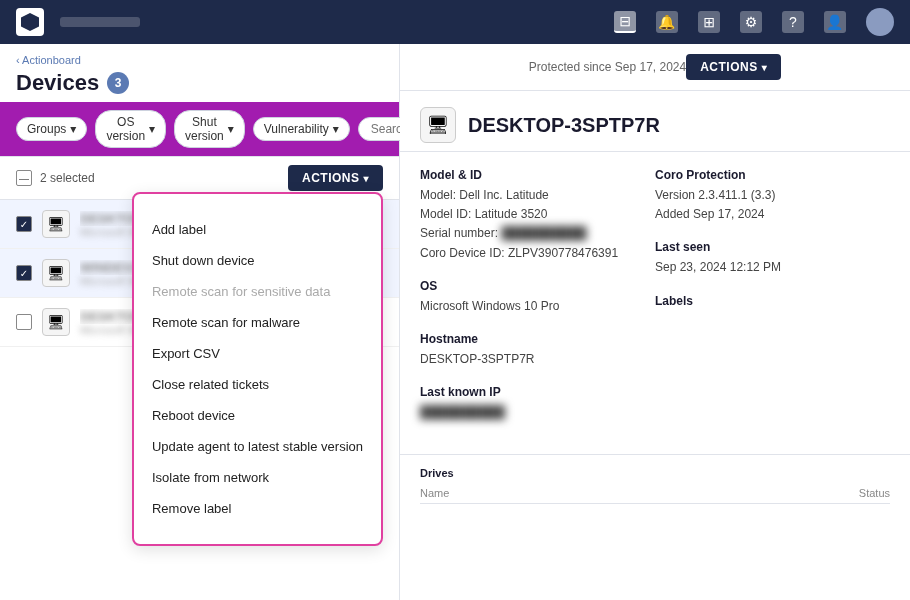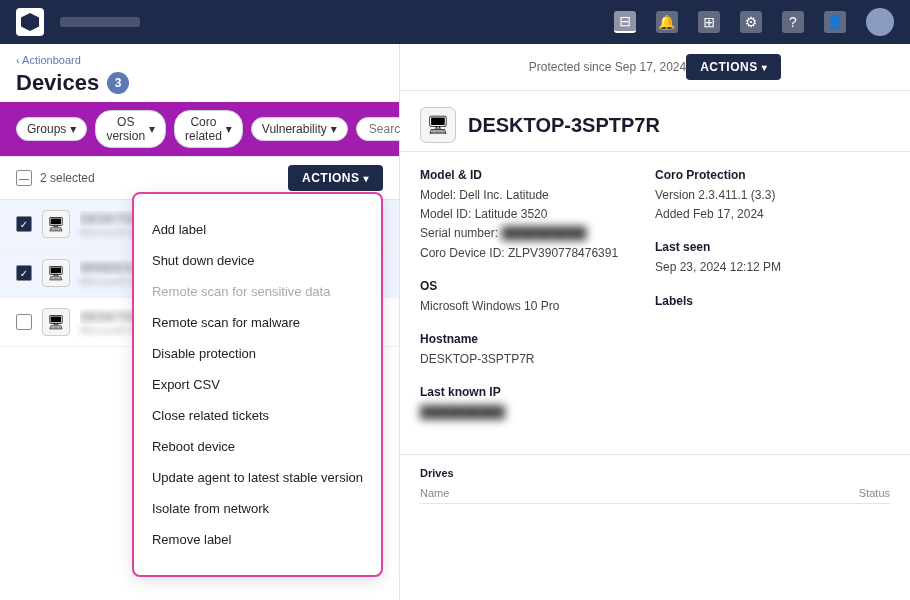--- a/index.html
+++ b/index.html
@@ -336,21 +336,21 @@
     <div class="filter-bar">
       <button class="filter-btn">
         <span>Groups</span>
         <span>▾</span>
       </button>
       <button class="filter-btn">
         <span>OS version</span>
         <span>▾</span>
       </button>
       <button class="filter-btn">
-        <span>Coro related</span>
+        <span>Shut version</span>
         <span>▾</span>
       </button>
       <button class="filter-btn">
         <span>Vulnerability</span>
         <span>▾</span>
       </button>
       <input class="search-input" type="text" placeholder="Search..." style="">
     </div>
 
     <div class="list-toolbar">
@@ -361,21 +361,20 @@
       <button class="actions-btn">
         <span>ACTIONS</span>
         <span class="caret">▾</span>
       </button>
 
       <div class="dropdown-menu">
         <div class="dropdown-item">Add label</div>
         <div class="dropdown-item">Shut down device</div>
         <div class="dropdown-item disabled">Remote scan for sensitive data</div>
         <div class="dropdown-item">Remote scan for malware</div>
-        <div class="dropdown-item">Disable protection</div>
         <div class="dropdown-item">Export CSV</div>
         <div class="dropdown-item">Close related tickets</div>
         <div class="dropdown-item">Reboot device</div>
         <div class="dropdown-item">Update agent to latest stable version</div>
         <div class="dropdown-item">Isolate from network</div>
         <div class="dropdown-item">Remove label</div>
       </div>
     </div>
 
     <div class="device-list">
@@ -458,21 +457,21 @@
         <div class="detail-section">
           <div class="detail-label">Last known IP</div>
           <div class="detail-value"><span style="filter:blur(4px); display:inline-block;">██████████</span></div>
         </div>
       </div>
 
       <div>
         <div class="detail-section">
           <div class="detail-label">Coro Protection</div>
           <div class="detail-value">Version 2.3.411.1 (3.3)</div>
-          <div class="detail-value">Added Feb 17, 2024</div>
+          <div class="detail-value">Added Sep 17, 2024</div>
         </div>
         <div class="detail-section">
           <div class="detail-label">Last seen</div>
           <div class="detail-value">Sep 23, 2024 12:12 PM</div>
         </div>
         <div class="detail-section">
           <div class="detail-label">Labels</div>
         </div>
       </div>
     </div>

